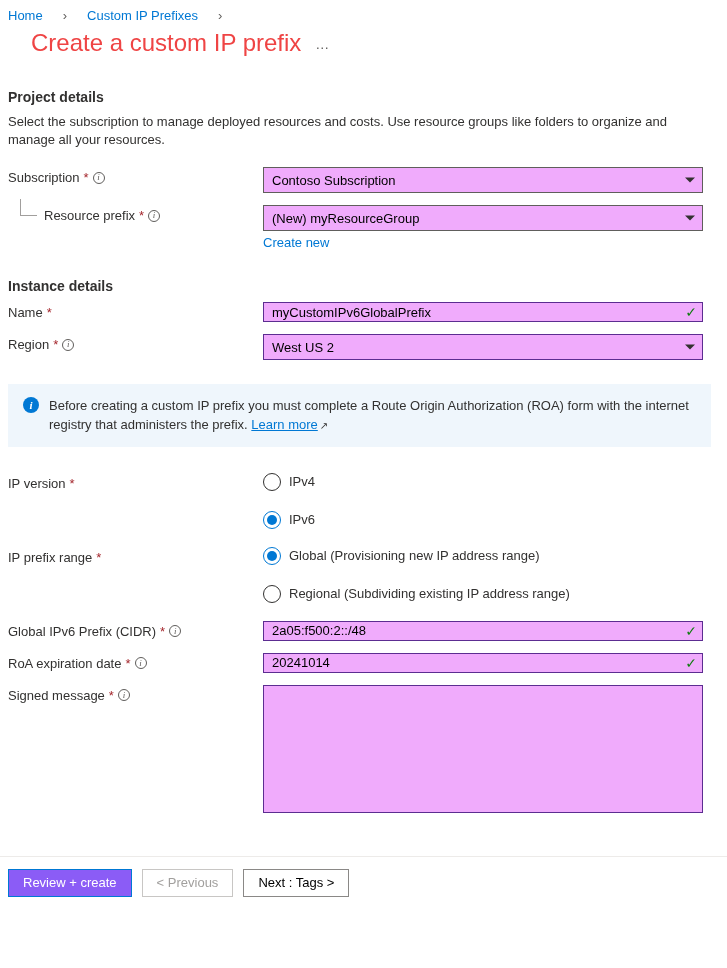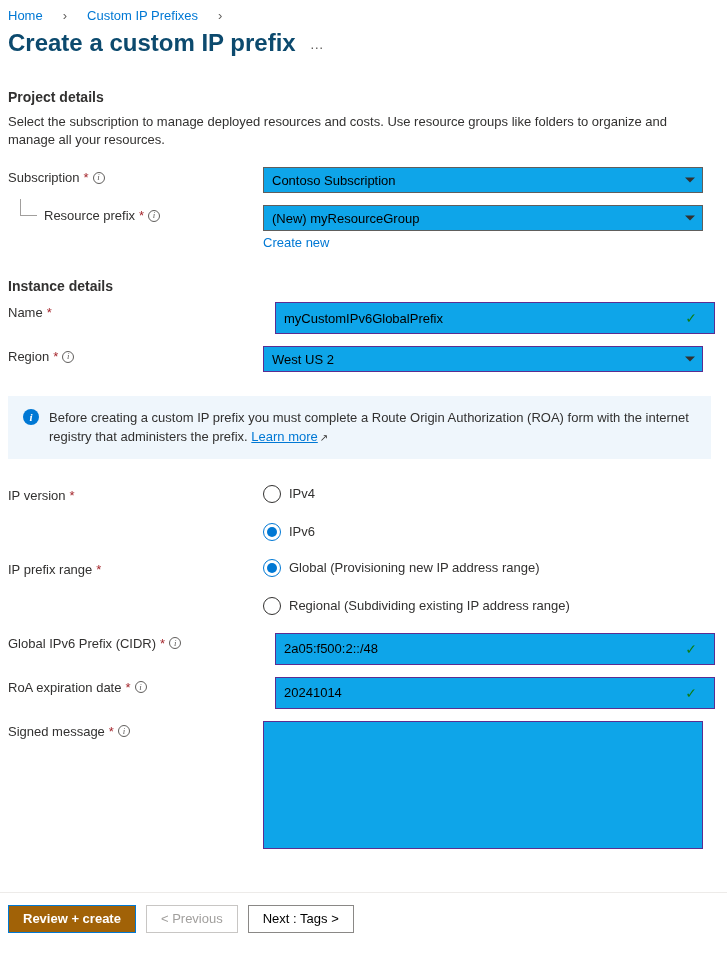--- a/index.html
+++ b/index.html
@@ -1,58 +1,58 @@
 <!DOCTYPE html>
 <html><head>
   <meta charset="utf-8">
   <style>
     * { box-sizing: border-box; margin: 0; padding: 0; }
     body { font-family: "Segoe UI", Arial, sans-serif; font-size: 13px; color: #323130; background: #fff; width: 727px; }
     .container { padding: 8px 16px 0 8px; }
     .breadcrumb { display: flex; align-items: center; gap: 20px; font-size: 13px; color: #0078d4; margin-bottom: 6px; }
     .breadcrumb a { color: #0078d4; text-decoration: none; }
     .breadcrumb .chevron { color: #605e5c; }
-    h1 { font-size: 24px; font-weight: 700; color: #0c4a6e; margin-bottom: 2px; }
+    h1 { font-size: 24px; font-weight: 400; color: #ef4444; margin-bottom: 2px; margin-left: 23px; }
     .title-row { display: flex; align-items: center; gap: 8px; margin-bottom: 30px; }
     .more-dots { color: #605e5c; font-size: 14px; padding: 0 6px; }
     .section-title { font-size: 14px; font-weight: 600; margin-bottom: 8px; }
     .section-desc { font-size: 13px; color: #323130; margin-bottom: 18px; line-height: 1.4; }
     .form-row { display: flex; align-items: flex-start; margin-bottom: 12px; }
     .form-row.tight { margin-bottom: 6px; }
     .form-label { width: 255px; flex-shrink: 0; display: flex; align-items: center; gap: 4px; padding-top: 3px; font-size: 13px; }
     .indent { padding-left: 36px; position: relative; }
     .indent::before { content: ""; position: absolute; left: 12px; top: -6px; width: 16px; height: 16px; border-left: 1px solid #a19f9d; border-bottom: 1px solid #a19f9d; }
     .required { color: #a4262c; }
     .info-icon { width: 12px; height: 12px; border: 1px solid #605e5c; border-radius: 50%; display: inline-flex; align-items: center; justify-content: center; font-size: 9px; color: #605e5c; font-style: italic; font-family: Georgia, serif; line-height: 1; }
     .form-control { flex: 1; max-width: 440px; }
-    .select-box, .input-box, .textarea-box { width: 100%; border: 1px solid #605e5c; font-size: 13px; font-family: inherit; background: #0ea5e9; }
+    .select-box, .input-box, .textarea-box { width: 100%; border: 1px solid #605e5c; font-size: 13px; font-family: inherit; background: #f0abfc; }
     .select-box { height: 26px; padding: 0 26px 0 8px; appearance: none; position: relative; }
     .select-wrap { position: relative; }
     .select-wrap::after { content: ""; position: absolute; right: 8px; top: 50%; transform: translateY(-50%); width: 0; height: 0; border-left: 5px solid transparent; border-right: 5px solid transparent; border-top: 5px solid #323130; pointer-events: none; }
-    .input-box { height: 32px; padding: 0 28px 0 8px; margin-left: 12px; }
+    .input-box { height: 20px; padding: 0 28px 0 8px; }
     .textarea-box { height: 128px; padding: 6px 8px; resize: none; }
     .validated { border-color: #5c2d91; }
     .purple-border { border-color: #5c2d91; }
     .input-wrap { position: relative; }
     .validated-check { position: absolute; right: 6px; top: 50%; transform: translateY(-50%); color: #107c10; font-size: 14px; }
     .link { color: #0078d4; font-size: 13px; text-decoration: none; display: inline-block; margin-top: 4px; }
     .section-gap { margin-top: 28px; }
     .info-banner { background: #eff6fc; border: 1px solid #eff6fc; padding: 12px 14px; display: flex; gap: 10px; margin: 24px 0 26px 0; align-items: flex-start; }
     .info-banner-icon { width: 16px; height: 16px; background: #0078d4; border-radius: 50%; color: #fff; display: flex; align-items: center; justify-content: center; font-size: 11px; font-weight: 600; flex-shrink: 0; font-style: italic; font-family: Georgia, serif; }
     .info-banner-text { font-size: 13px; line-height: 1.4; }
     .info-banner-text a { color: #0078d4; text-decoration: underline; }
     .ext-icon { font-size: 10px; margin-left: 2px; }
     .radio-group { display: flex; flex-direction: column; gap: 20px; }
     .radio-row { display: flex; align-items: center; gap: 8px; font-size: 13px; }
     .radio-circle { width: 18px; height: 18px; border: 1px solid #323130; border-radius: 50%; display: flex; align-items: center; justify-content: center; flex-shrink: 0; }
     .radio-circle.selected { border-color: #0078d4; }
     .radio-dot { width: 10px; height: 10px; background: #0078d4; border-radius: 50%; }
     .footer { border-top: 1px solid #edebe9; padding: 12px 8px; display: flex; gap: 10px; margin-top: 40px; }
     .btn { height: 28px; padding: 0 14px; font-size: 13px; font-family: inherit; border: 1px solid #8a8886; background: #fff; cursor: pointer; }
-    .btn-primary { background: #a16207; color: #fff; border-color: #0078d4; font-weight: 700; }
+    .btn-primary { background: #8b5cf6; color: #fff; border-color: #0078d4; font-weight: 400; }
     .btn-disabled { color: #a19f9d; border-color: #c8c6c4; cursor: default; }
   </style>
 </head>
 <body>
 
 <div class="container">
   <div class="breadcrumb">
     <a href="#">Home</a>
     <span class="chevron">›</span>
     <a href="#">Custom IP Prefixes</a>

